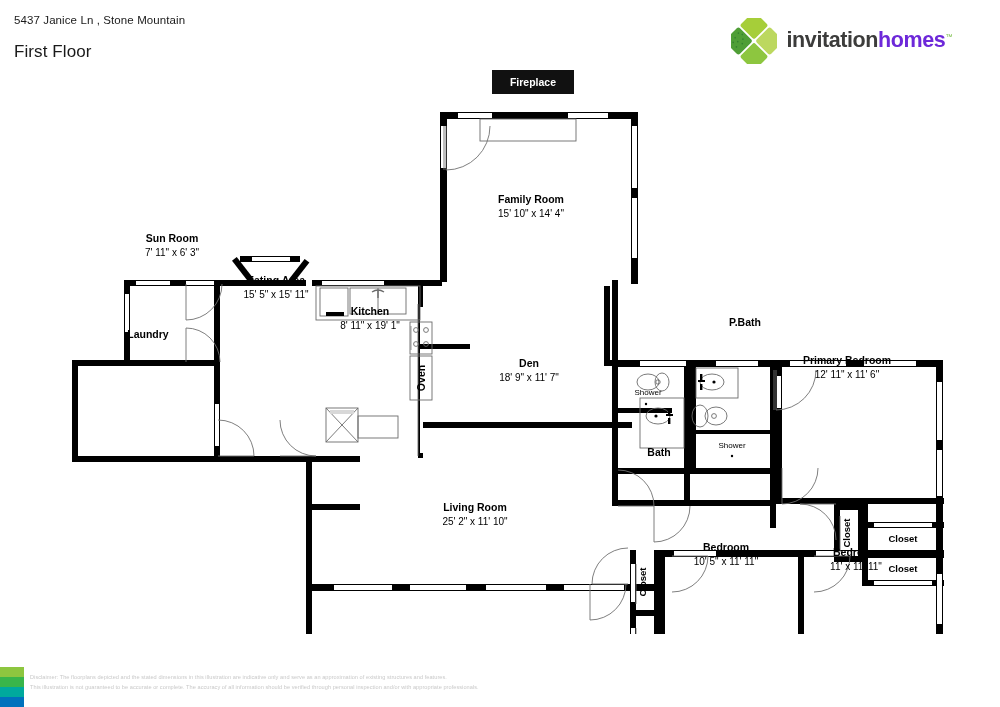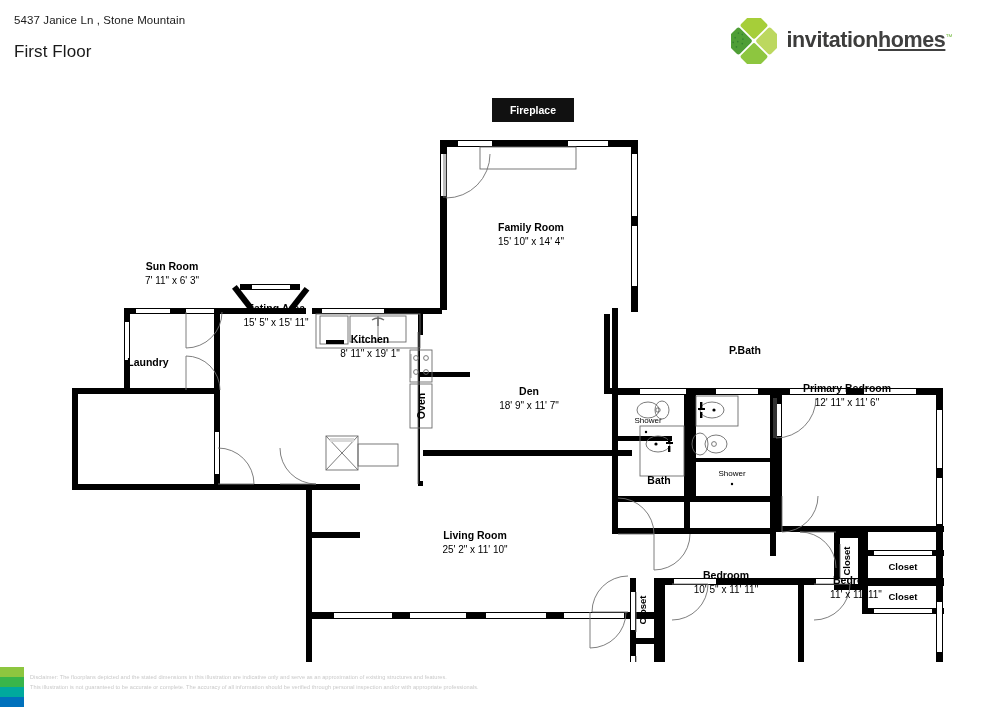--- a/index.html
+++ b/index.html
@@ -15,25 +15,25 @@
 
   
   .header{position:absolute;top:0;left:0;width:968px;height:80px;}
   .addr{position:absolute;left:14px;top:13px;font-size:11.5px;line-height:15px;color:#1a1a1a;letter-spacing:.1px;}
   .floorlabel{position:absolute;left:14px;top:44px;font-size:17px;line-height:15px;color:#1a1a1a;letter-spacing:.1px;}
 
   .logo{position:absolute;right:16px;top:18px;height:46px;display:flex;align-items:center;gap:10px;}
   .logo-mark{width:46px;height:46px;display:block;}
   .logo-word{font-size:21.5px;font-weight:bold;letter-spacing:-.4px;line-height:1;white-space:nowrap;}
   .lw-a{color:#3c3c3b;text-align:right;}
-  .lw-b{color:#404040;text-decoration:underline;}
+  .lw-b{color:#6d28d9;}
   .logo-tm{font-size:7px;vertical-align:super;color:#76bc43;font-weight:normal;}
 
   
-  .plan{position:absolute;left:0;top:92px;width:1000px;height:570px;}
+  .plan{position:absolute;left:0;top:64px;width:1000px;height:570px;}
   svg{display:block;}
 
   .rl{font-family:"Liberation Sans", sans-serif;font-size:10.5px;font-weight:bold;text-anchor:middle;fill:#000;}
   .rd{font-family:"Liberation Sans", sans-serif;font-size:10px;font-weight:normal;text-anchor:middle;fill:#000;}
   .rl-sm{font-family:"Liberation Sans", sans-serif;font-size:8px;font-weight:normal;text-anchor:middle;fill:#000;}
   .rl-cl{font-family:"Liberation Sans", sans-serif;font-size:9.5px;font-weight:bold;text-anchor:middle;fill:#000;}
   .rl-fp{font-family:"Liberation Sans", sans-serif;font-size:10.5px;font-weight:bold;text-anchor:middle;fill:#ffffff;}
 
   
   .footer{position:absolute;left:30px;top:672px;width:940px;}

